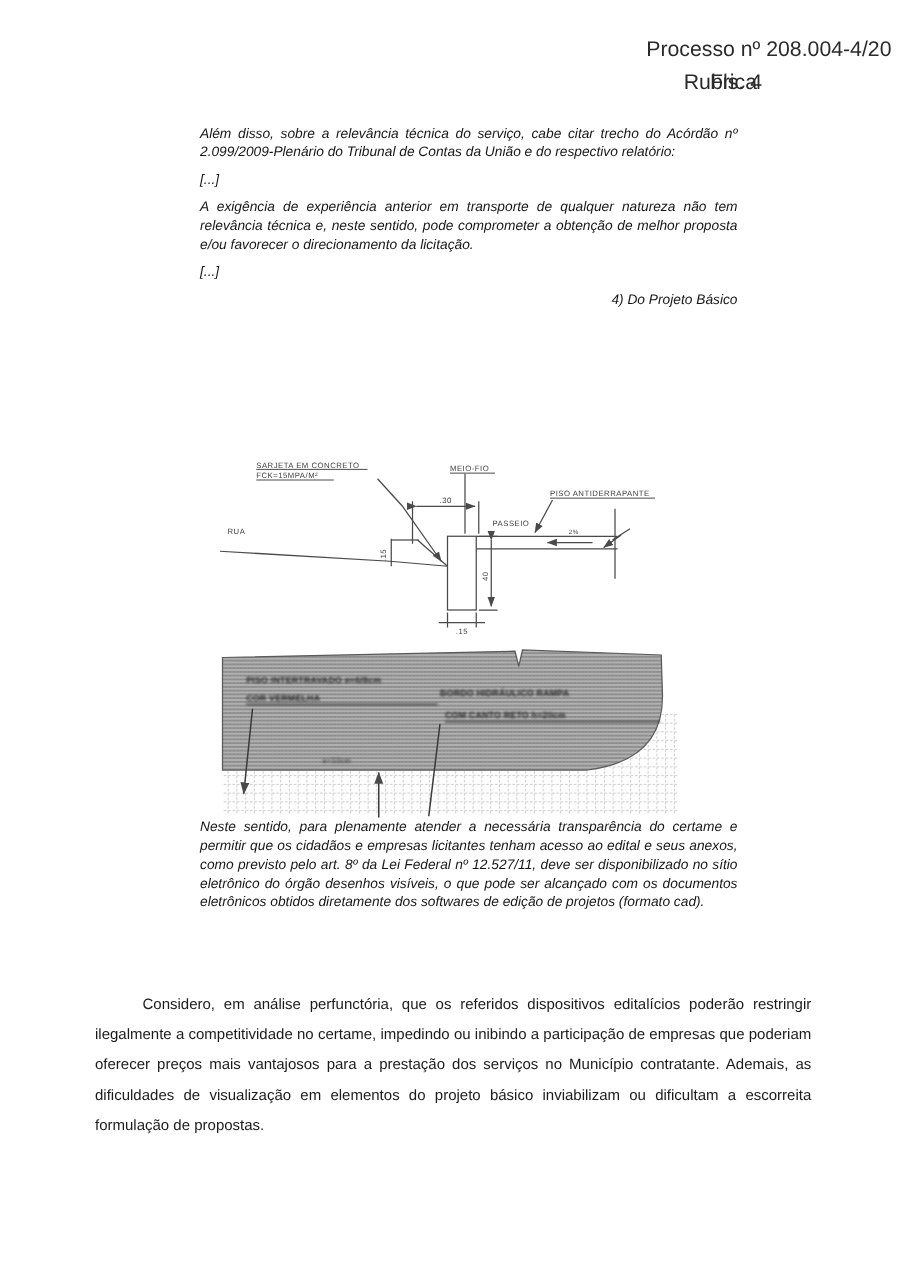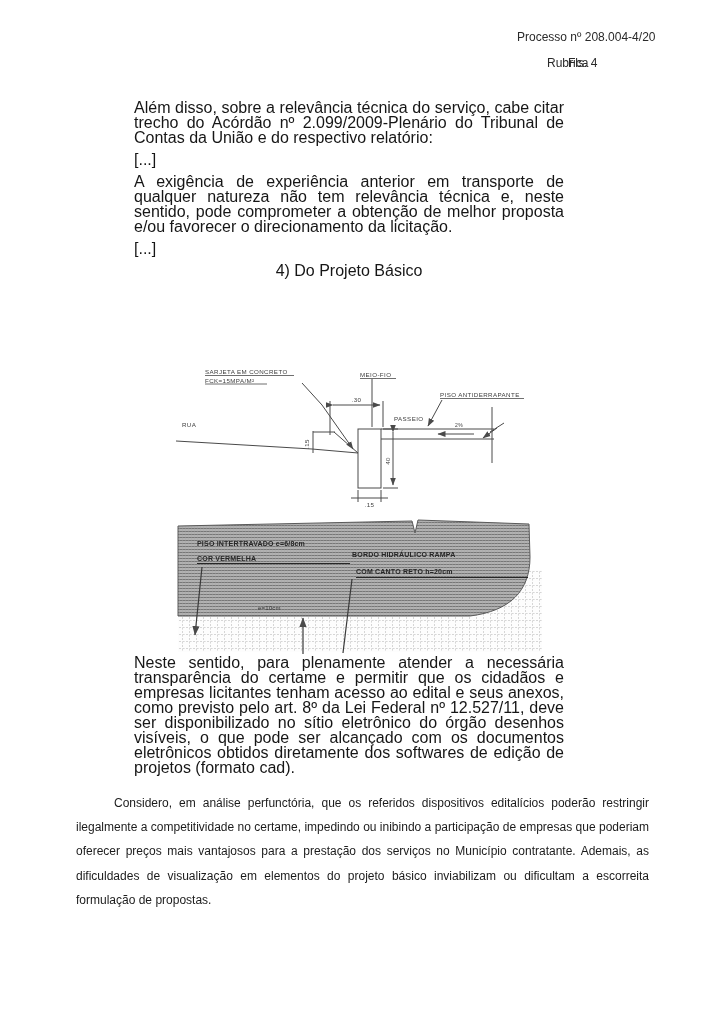--- a/index.html
+++ b/index.html
@@ -1,31 +1,31 @@
 <!DOCTYPE html>
 <html><head>
 <meta charset="utf-8">
 <style>
   html,body{margin:0;padding:0;background:#e8e8e8;}
   .page{
     position:relative;width:725px;height:1024px;background:#ffffff;overflow:hidden;
     font-family:"Liberation Sans","DejaVu Sans",sans-serif;color:#1c1c1c;
   }
-  .hdr{position:absolute;font-size:12px;color:#2a2a2a;white-space:nowrap;}
+  .hdr{position:absolute;font-size:17px;color:#2a2a2a;white-space:nowrap;}
   #hdr-process{top:30px;left:517px;}
   #hdr-rubrica{top:56px;left:517px;padding-left:30px;}
   #hdr-fls{top:56px;left:568px;}
 
-  .quoteblock{position:absolute;left:134px;width:430px;font-size:16px;line-height:15px;
-    text-align:justify;color:#161616;}
+  .quoteblock{position:absolute;left:160px;width:430px;font-size:11px;line-height:15px;
+    font-style:italic;text-align:justify;color:#161616;}
   #quotes-top{top:100px;}
   #quote-after{top:655px;}
   .quoteblock p{margin:0 0 7px 0;}
   .quoteblock p.ellipsis{text-align:left;}
-  .quoteblock p.qhead{text-align:center;}
+  .quoteblock p.qhead{text-align:right;}
 
   .bodypara{position:absolute;left:76px;width:573px;font-size:12px;line-height:24.2px;
     text-align:justify;color:#1b1b1b;text-indent:38px;}
   #body-p1{top:779px;}
   #body-p2{top:941px;}
 
   .figwrap{position:absolute;left:172px;top:365px;width:375px;height:290px;}
   svg text{font-family:"Liberation Sans","DejaVu Sans",sans-serif;}
 </style>
 </head>

